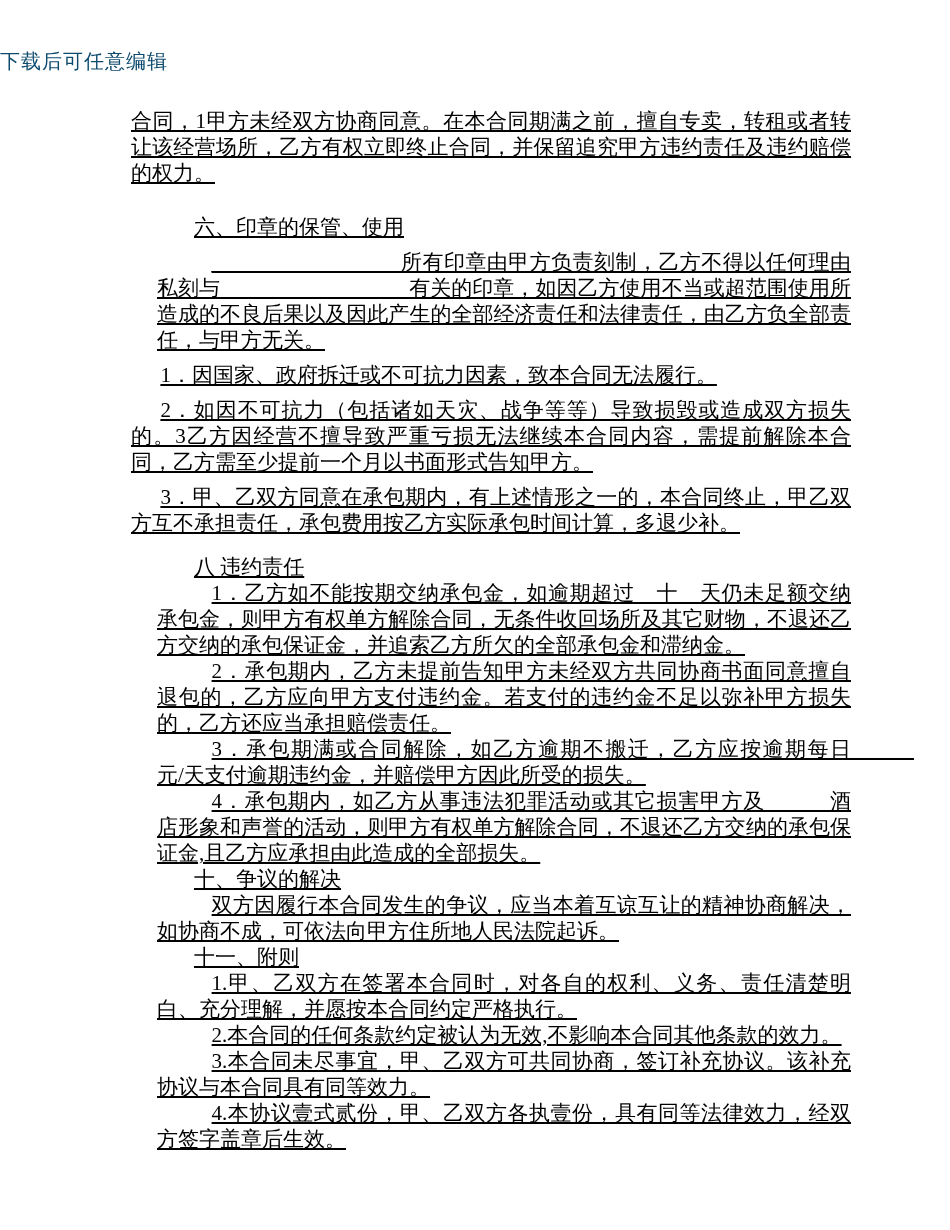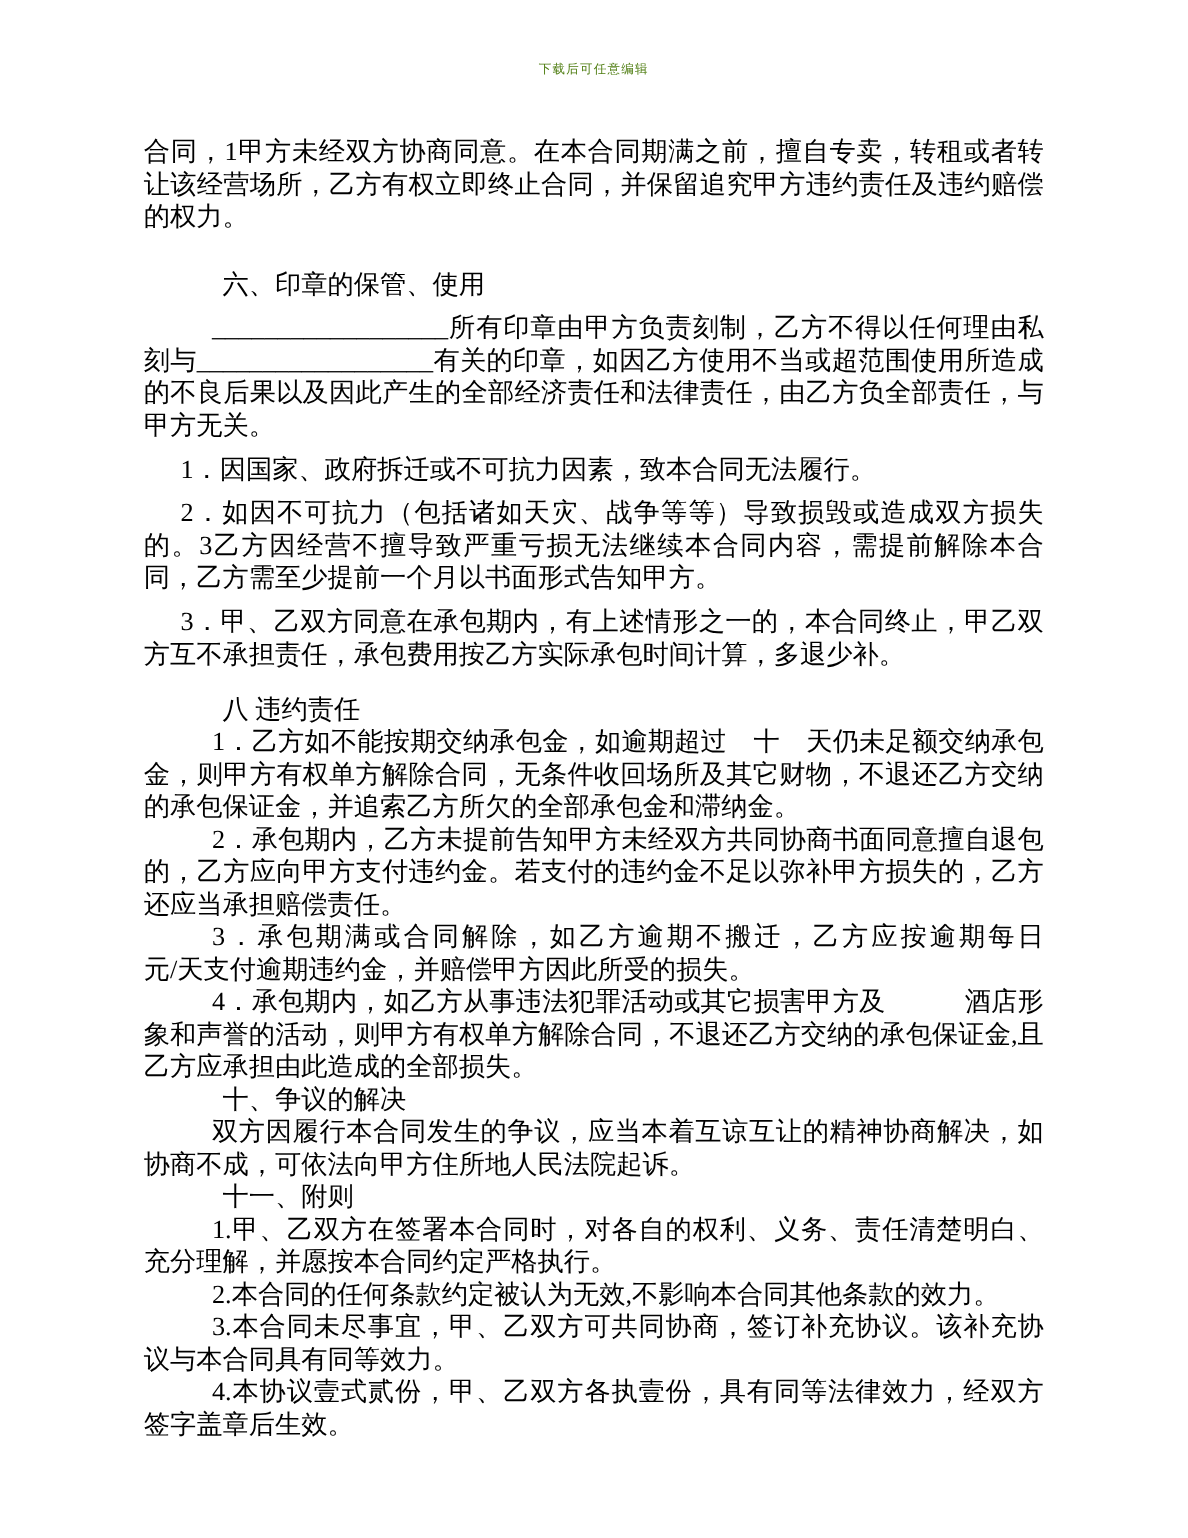--- a/index.html
+++ b/index.html
@@ -19,42 +19,43 @@
     width: 950px;
     height: 1230px;
     background: #ffffff;
     position: relative;
   }
   .header-note {
     position: absolute;
     top: 48px;
     left: 0;
     width: 100%;
-    text-align: center;
-    font-size: 10px;
-    color: #4d7c0f;
+    text-align: left;
+    font-size: 20px;
+    color: #0c4a6e;
     letter-spacing: 1px;
   }
   .content {
     position: absolute;
     top: 108px;
-    left: 115px;
+    left: 131px;
     width: 720px;
+    text-decoration: underline;
   }
   .para {
     margin: 0;
     font-size: 21px;
     line-height: 26px;
     text-align: justify;
     text-justify: inter-ideograph;
     word-break: break-all;
   }
   .ind-none   { text-indent: 0; }
   .ind-head   { text-indent: 3em; }
-  .ind-body   { text-indent: 2.6em; }
+  .ind-body   { text-indent: 2.6em; margin-left: 26px; }
   .ind-item   { text-indent: 1.4em; }
   .sp-lg { margin-top: 28px; }
   .sp-md { margin-top: 9px; }
   .sp-sm { margin-top: 18px; }
 </style>
 </head>
 <body>
 
 <div class="page">
 

